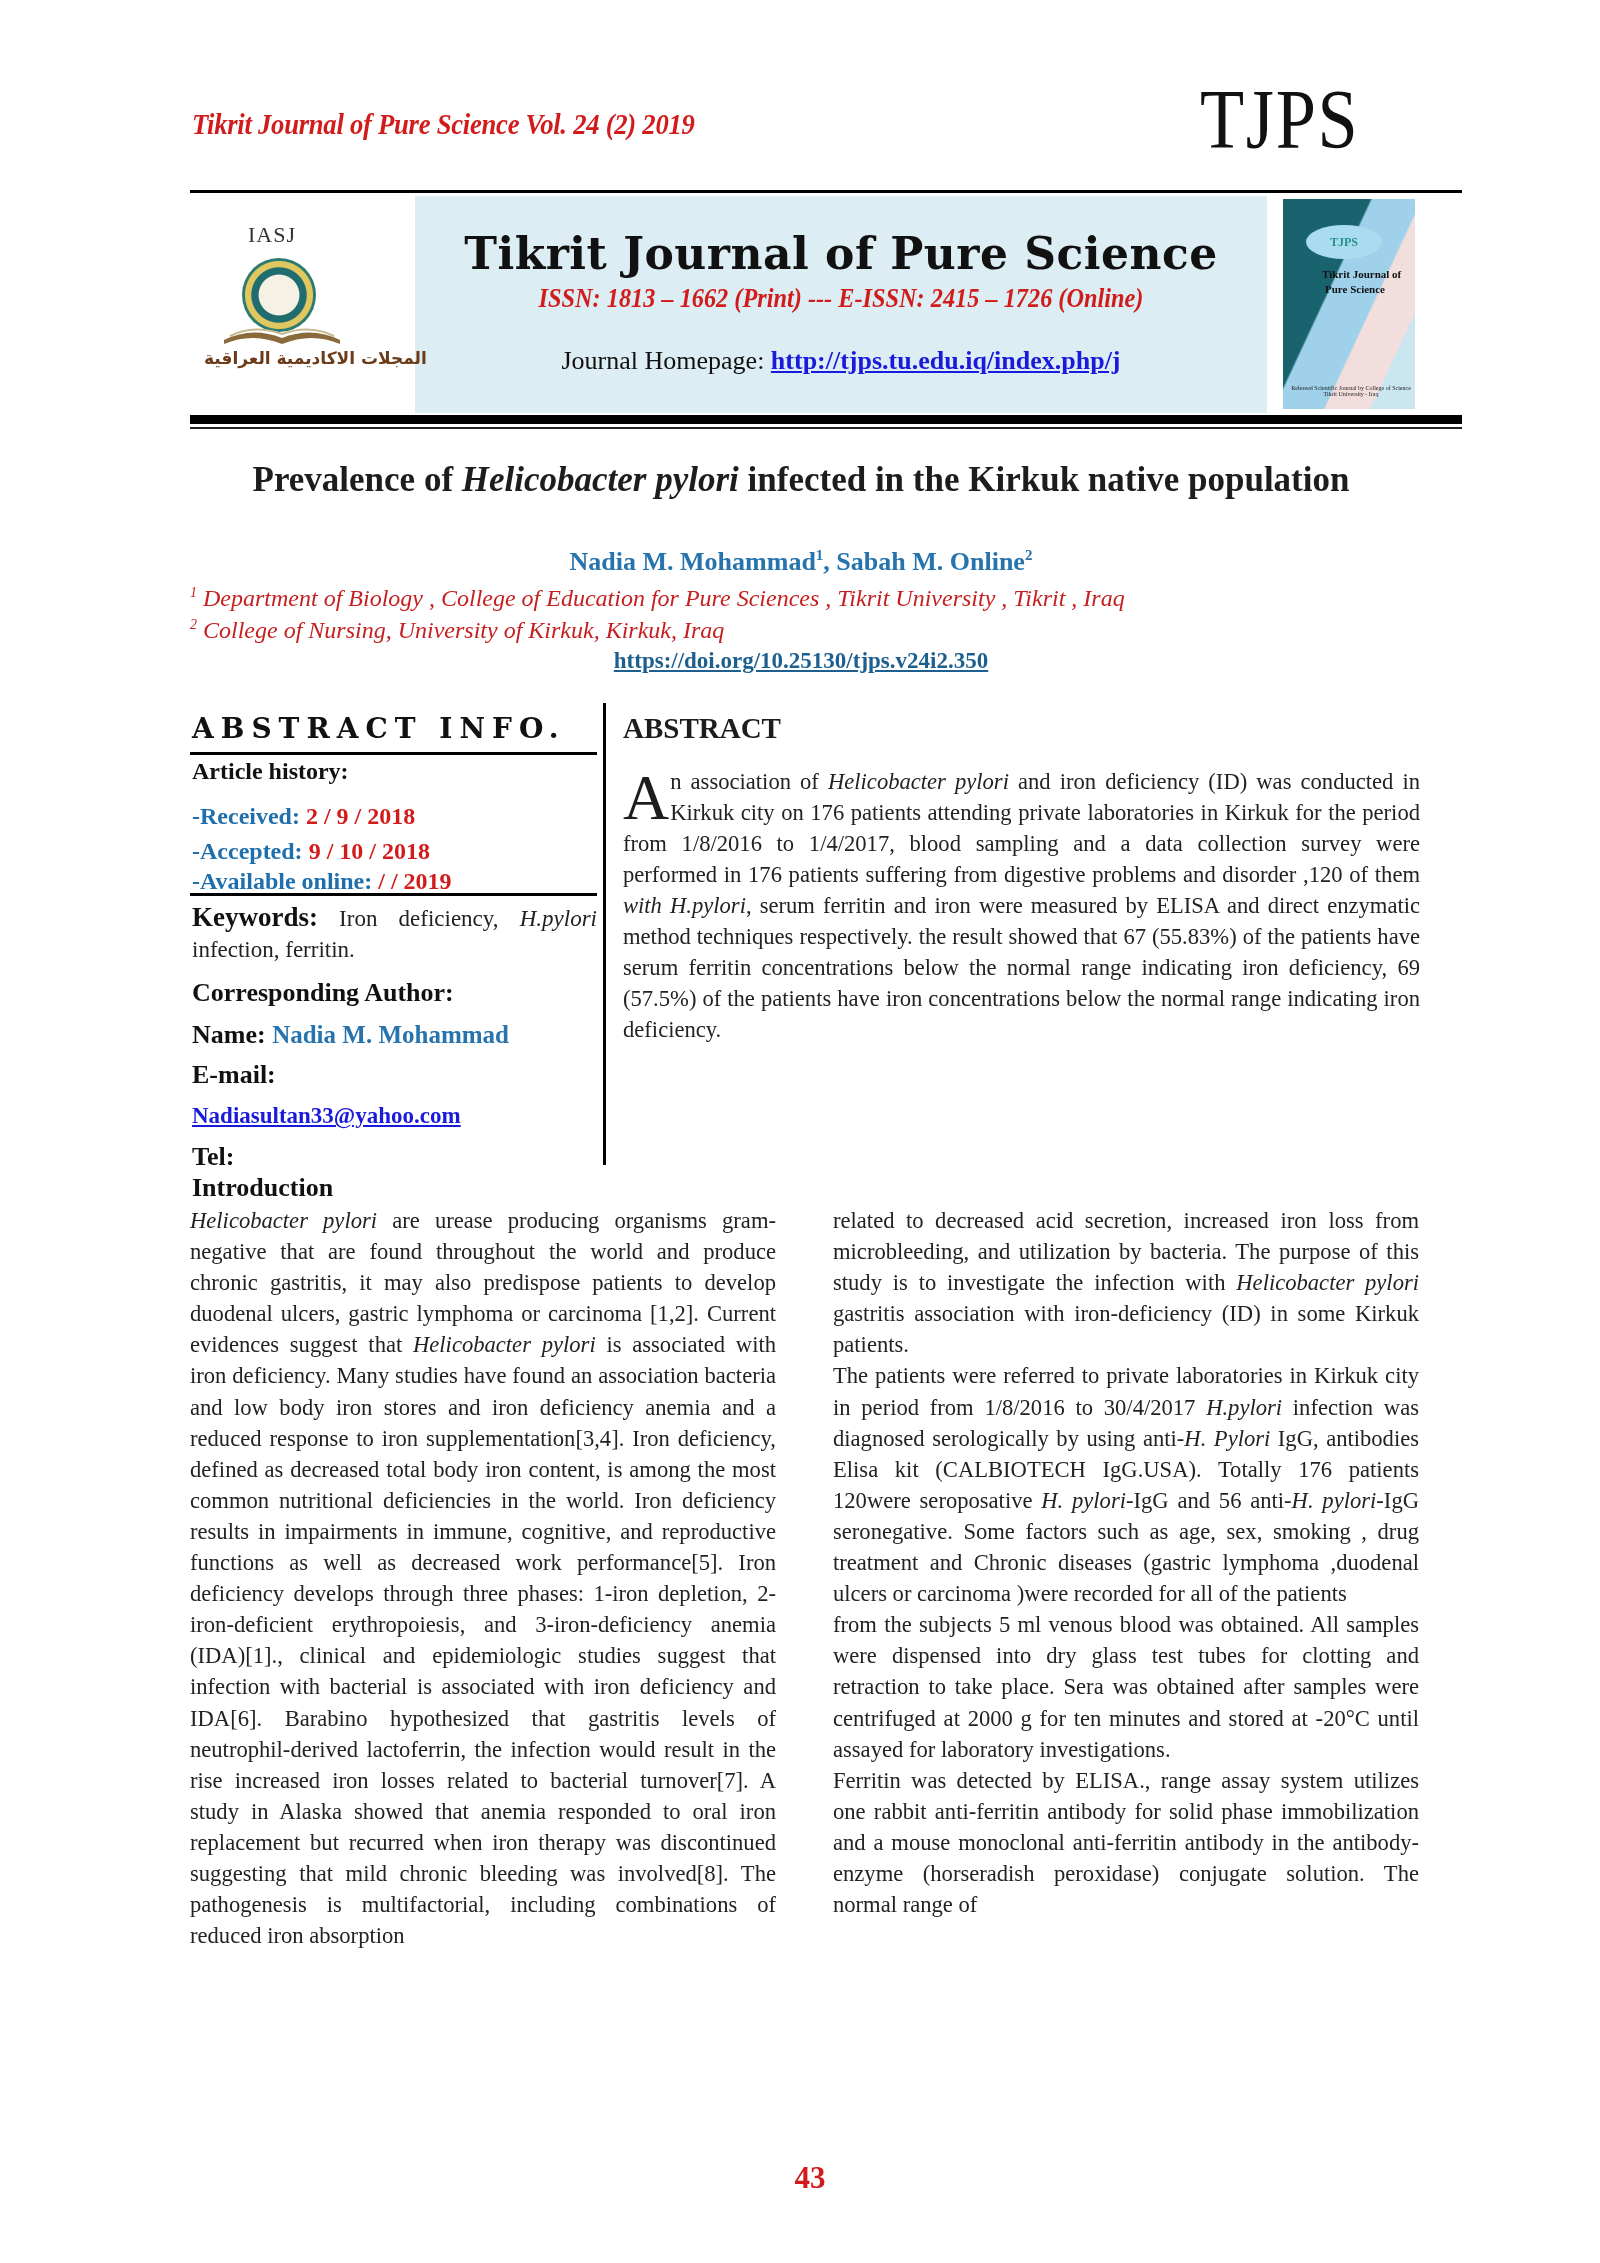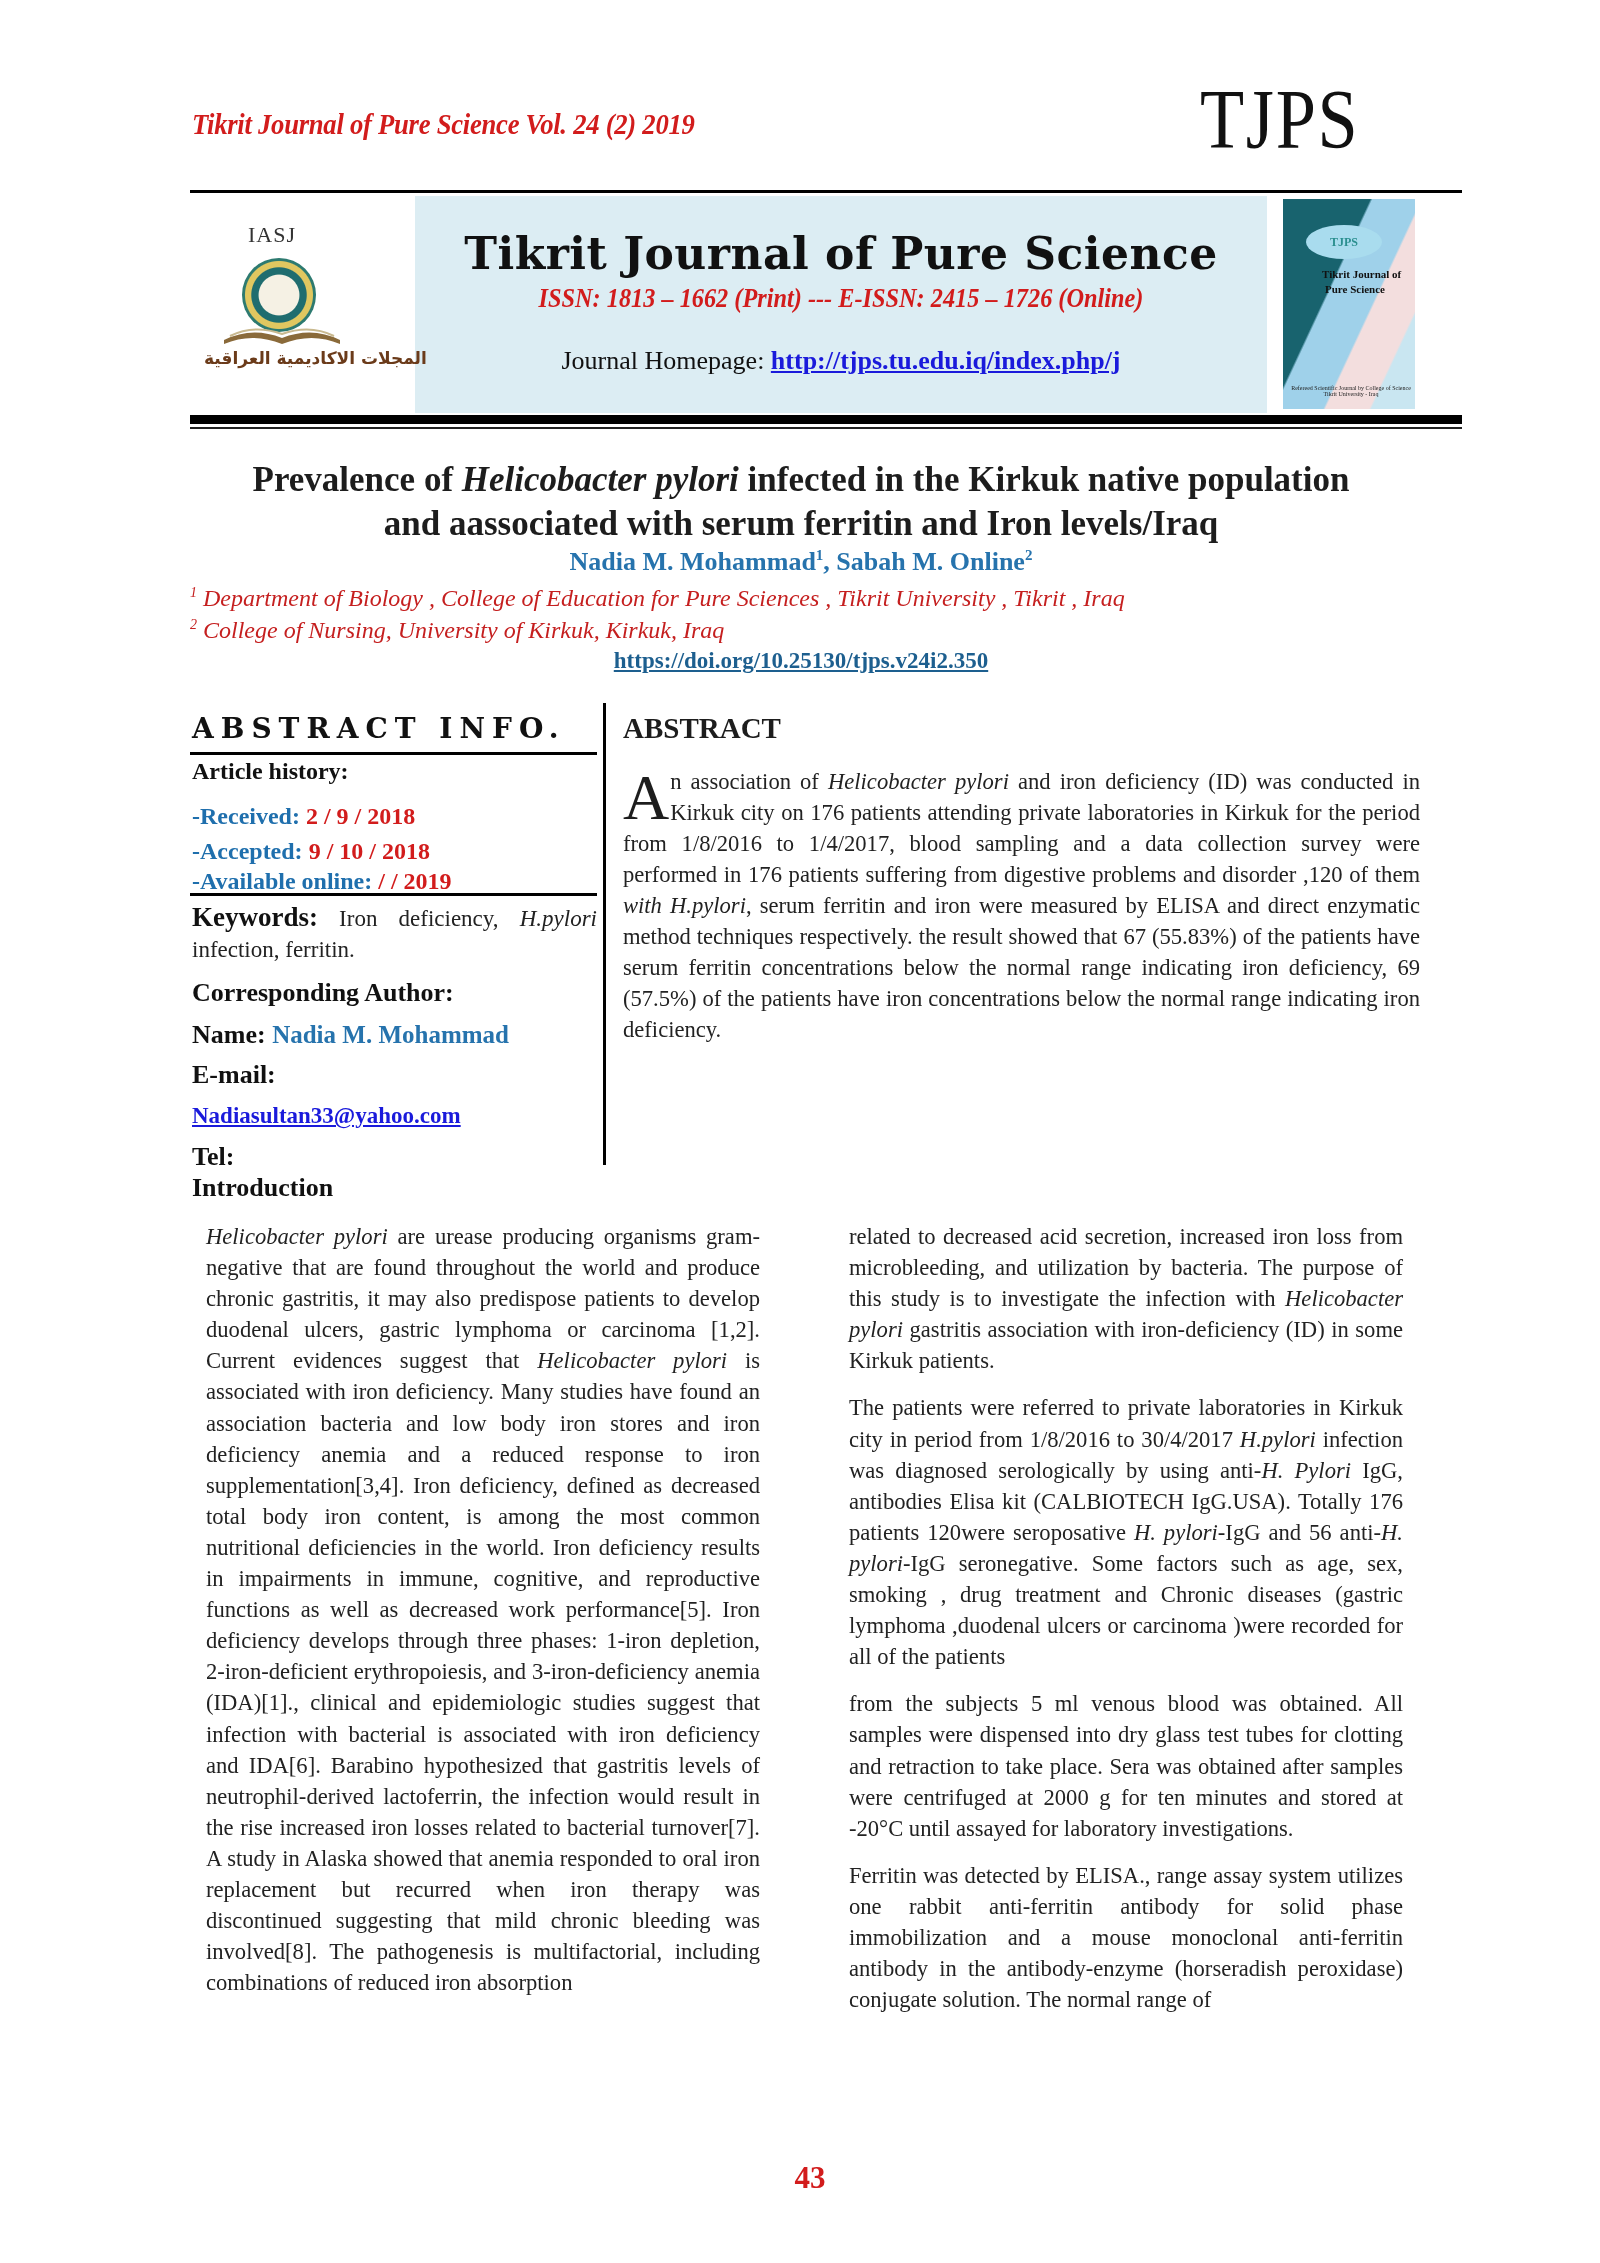--- a/index.html
+++ b/index.html
@@ -82,21 +82,21 @@
   .abs-body { left: 623px; top: 766px; width: 797px; font-size: 22.6px; line-height: 31px; text-align: justify; color: #222; }
   .dropcap { font-size: 64px; line-height: 40px; float: left; margin-top: 12px; margin-right: 1px; color: #1d1d1d; }
 
   
   .intro-head { left: 192px; top: 1173px; font-size: 26px; font-weight: bold; color: #111; }
   .col { width: 586px; font-size: 22.6px; line-height: 31.1px; text-align: justify; color: #222; }
   .col-left { left: 190px; top: 1205px; }
   .col-right { left: 833px; top: 1205px; }
   .sec-head { font-weight: bold; font-size: 25px; color: #111; text-align: left; }
   .sub-head { font-weight: bold; font-size: 23px; color: #111; text-align: left; }
-  .col p { margin: 16px; }
+  .col p { margin: 0; }
 
   .page-num { left: 740px; top: 2160px; width: 140px; text-align: center; font-size: 31px; font-weight: bold; color: #d21c1c; }
 </style>
 </head>
 <body>
 
 <div class="abs run-title">Tikrit Journal of Pure Science Vol. 24 (2) 2019</div>
 <div class="abs tjps">TJPS</div>
 
 <div class="abs rule-top"></div>
@@ -121,21 +121,20 @@
 </div>
 
 <div class="abs cover"></div>
 <div class="abs cover-oval">TJPS</div>
 <div class="abs cover-t1">Tikrit Journal of</div>
 <div class="abs cover-t2">Pure Science</div>
 <div class="abs cover-foot">Refereed Scientific Journal by College of Science Tikrit University - Iraq</div>
 
 <div class="abs paper-title">
   <span>Prevalence of </span><i>Helicobacter pylori</i><span> infected in the Kirkuk native population</span><br>
-  <span>and aassociated with serum ferritin and Iron levels/Iraq</span>
 </div>
 <div class="abs authors">
   <span>Nadia M. Mohammad</span><sup>1</sup><span>, </span><span>Sabah M. Online</span><sup>2</sup>
 </div>
 <div class="abs aff aff1">
   <sup>1</sup><span> Department of Biology , College of Education for Pure Sciences , Tikrit University , Tikrit , Iraq</span>
 </div>
 <div class="abs aff aff2">
   <sup>2</sup><span> College of Nursing, University of Kirkuk, Kirkuk, Iraq</span>
 </div>

